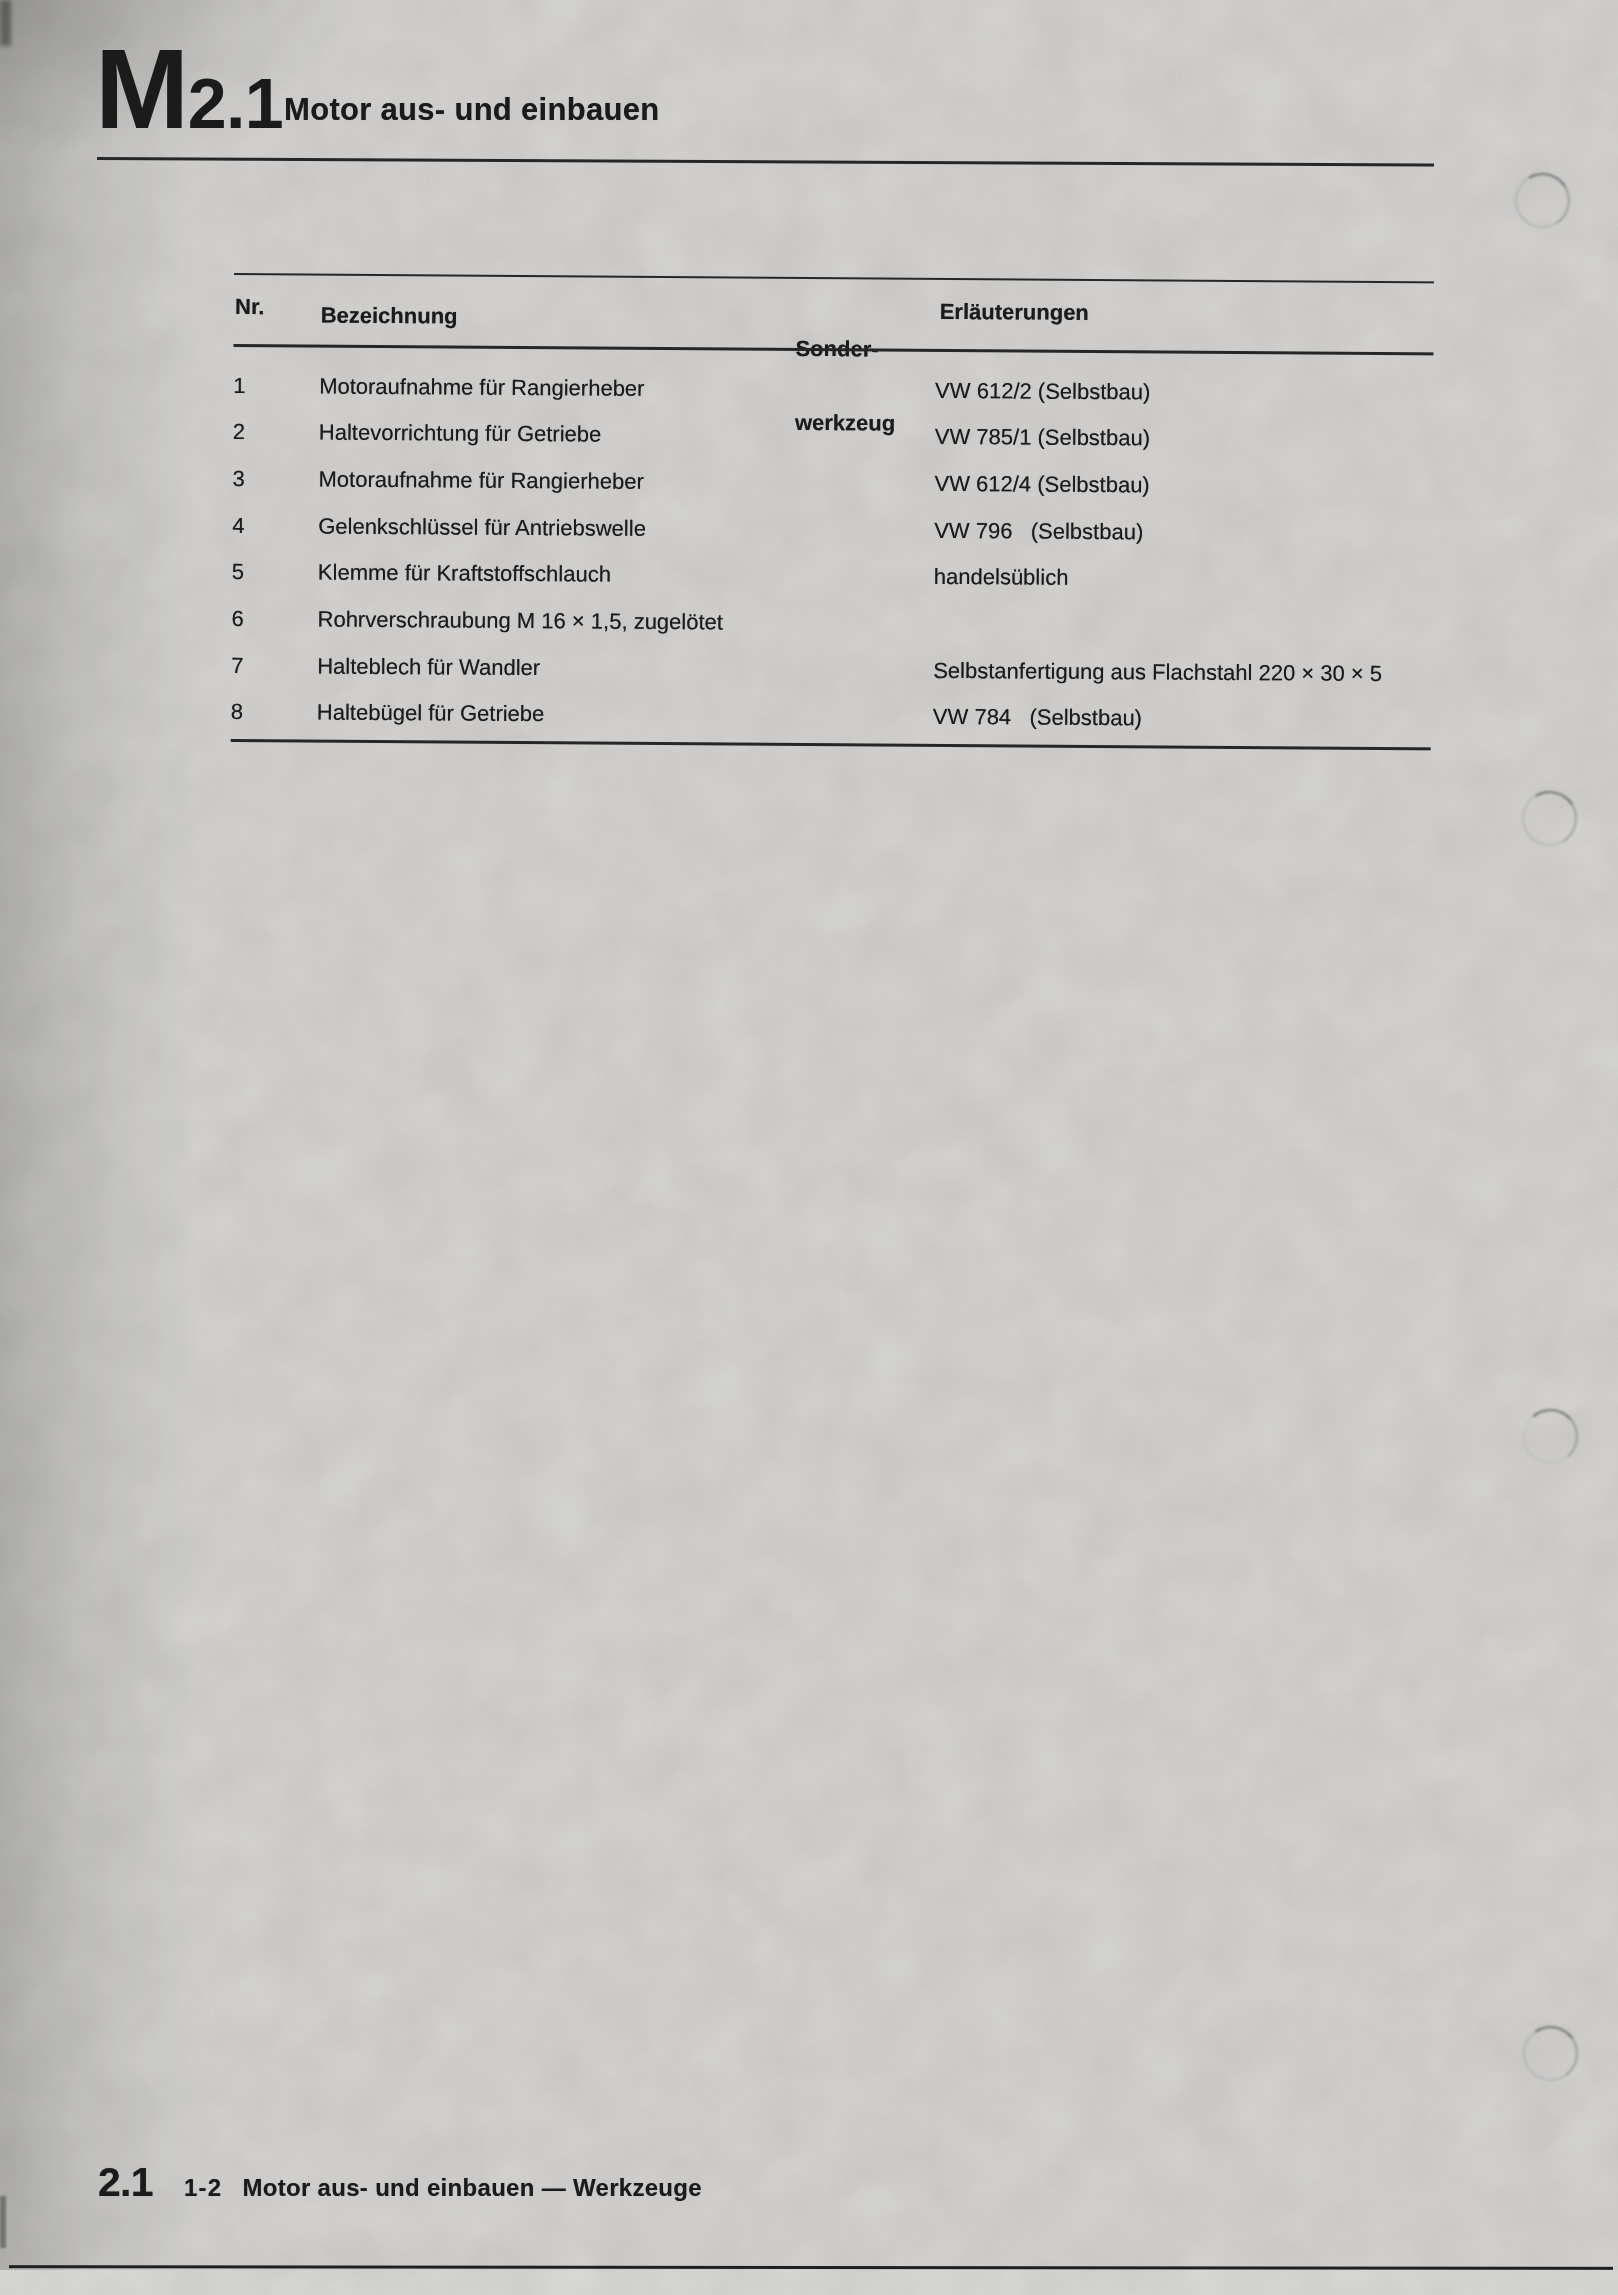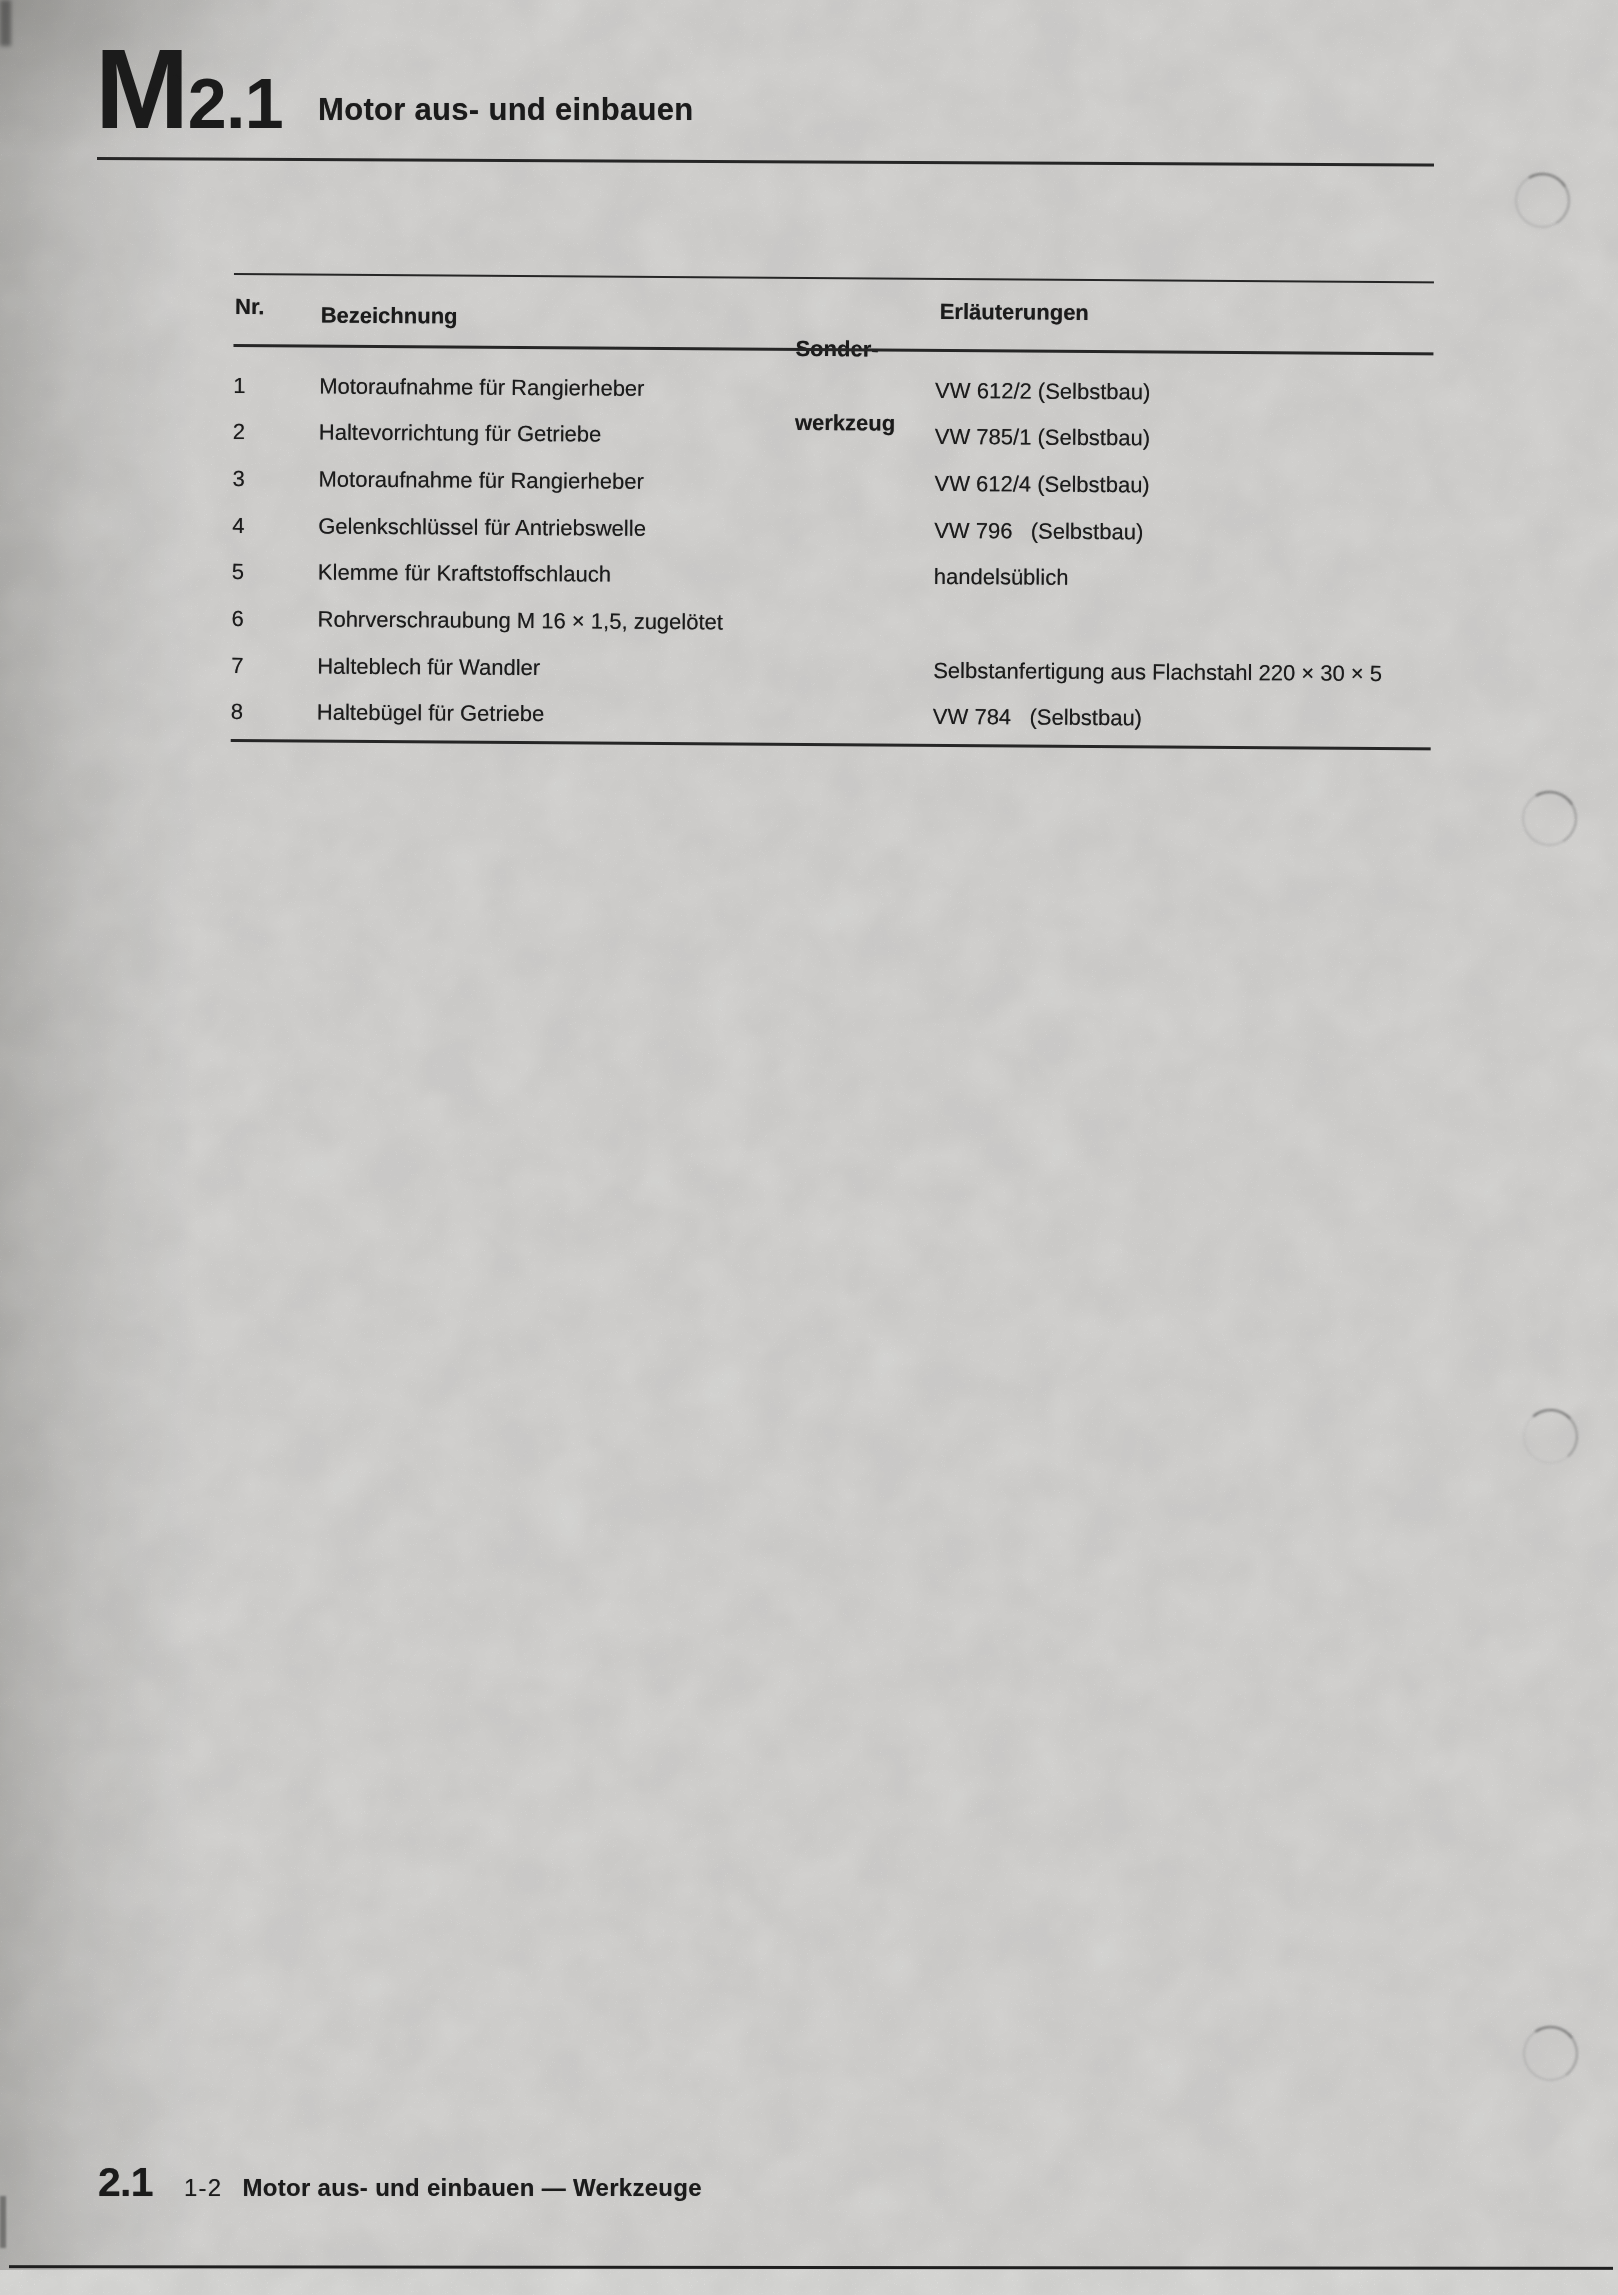--- a/index.html
+++ b/index.html
@@ -50,21 +50,21 @@
   svg.noise{position:absolute;left:0;top:0;pointer-events:none;mix-blend-mode:multiply;}
   
   .hdr{
     position:absolute;left:95px;top:33px;
     display:flex;align-items:baseline;line-height:1;
     white-space:nowrap;
   }
   .hdr .code-letter{font-size:113px;font-weight:bold;letter-spacing:-2.6px;}
   .hdr .code-number{font-size:70px;font-weight:bold;margin-left:1.3px;letter-spacing:-0.7px;}
   .hdr .page-title{
-    font-size:31px;font-weight:bold;margin-left:35px;
+    font-size:31px;font-weight:bold;margin-left:1px;
     position:relative;top:-7.9px;letter-spacing:0.3px;
     text-shadow:0 0 0.7px rgba(20,20,20,.55);
   }
   .title-rule{
     position:absolute;left:97px;top:157px;width:1337px;height:3.3px;
     background:var(--rule);transform:rotate(.28deg);transform-origin:left center;
     filter:blur(0.3px);
   }
   
   .tbl{
@@ -90,21 +90,21 @@
   .trow .c-erl{position:absolute;left:702px;}
   .trow.i0{top:105px;} .trow.i1{top:151px;} .trow.i2{top:198px;} .trow.i3{top:245px;}
   .trow.i4{top:291px;} .trow.i5{top:338px;} .trow.i6{top:385px;} .trow.i7{top:431px;}
   
   .ftr{
     position:absolute;left:98px;top:2162px;
     display:flex;align-items:baseline;line-height:1;white-space:nowrap;
     text-shadow:0 0 0.7px rgba(20,20,20,.5);
   }
   .ftr .sec{font-size:41px;font-weight:bold;letter-spacing:-0.7px;}
-  .ftr .pages{font-size:24px;font-weight:normal;margin-left:31px;letter-spacing:1.3px;}
+  .ftr .pages{font-size:24px;font-weight:bold;margin-left:31px;letter-spacing:1.3px;}
   .ftr .ftitle{font-size:24px;font-weight:bold;margin-left:20px;letter-spacing:0.3px;}
   .bottom-rule{
     position:absolute;left:9.2px;top:2266px;width:1604px;height:3.3px;
     background:#242424;filter:blur(0.4px);transform:rotate(.06deg);
   }
   .below-edge{
     position:absolute;left:0;top:2270px;right:0;bottom:0;
     background:#f7f7f5;
   }
 </style>

